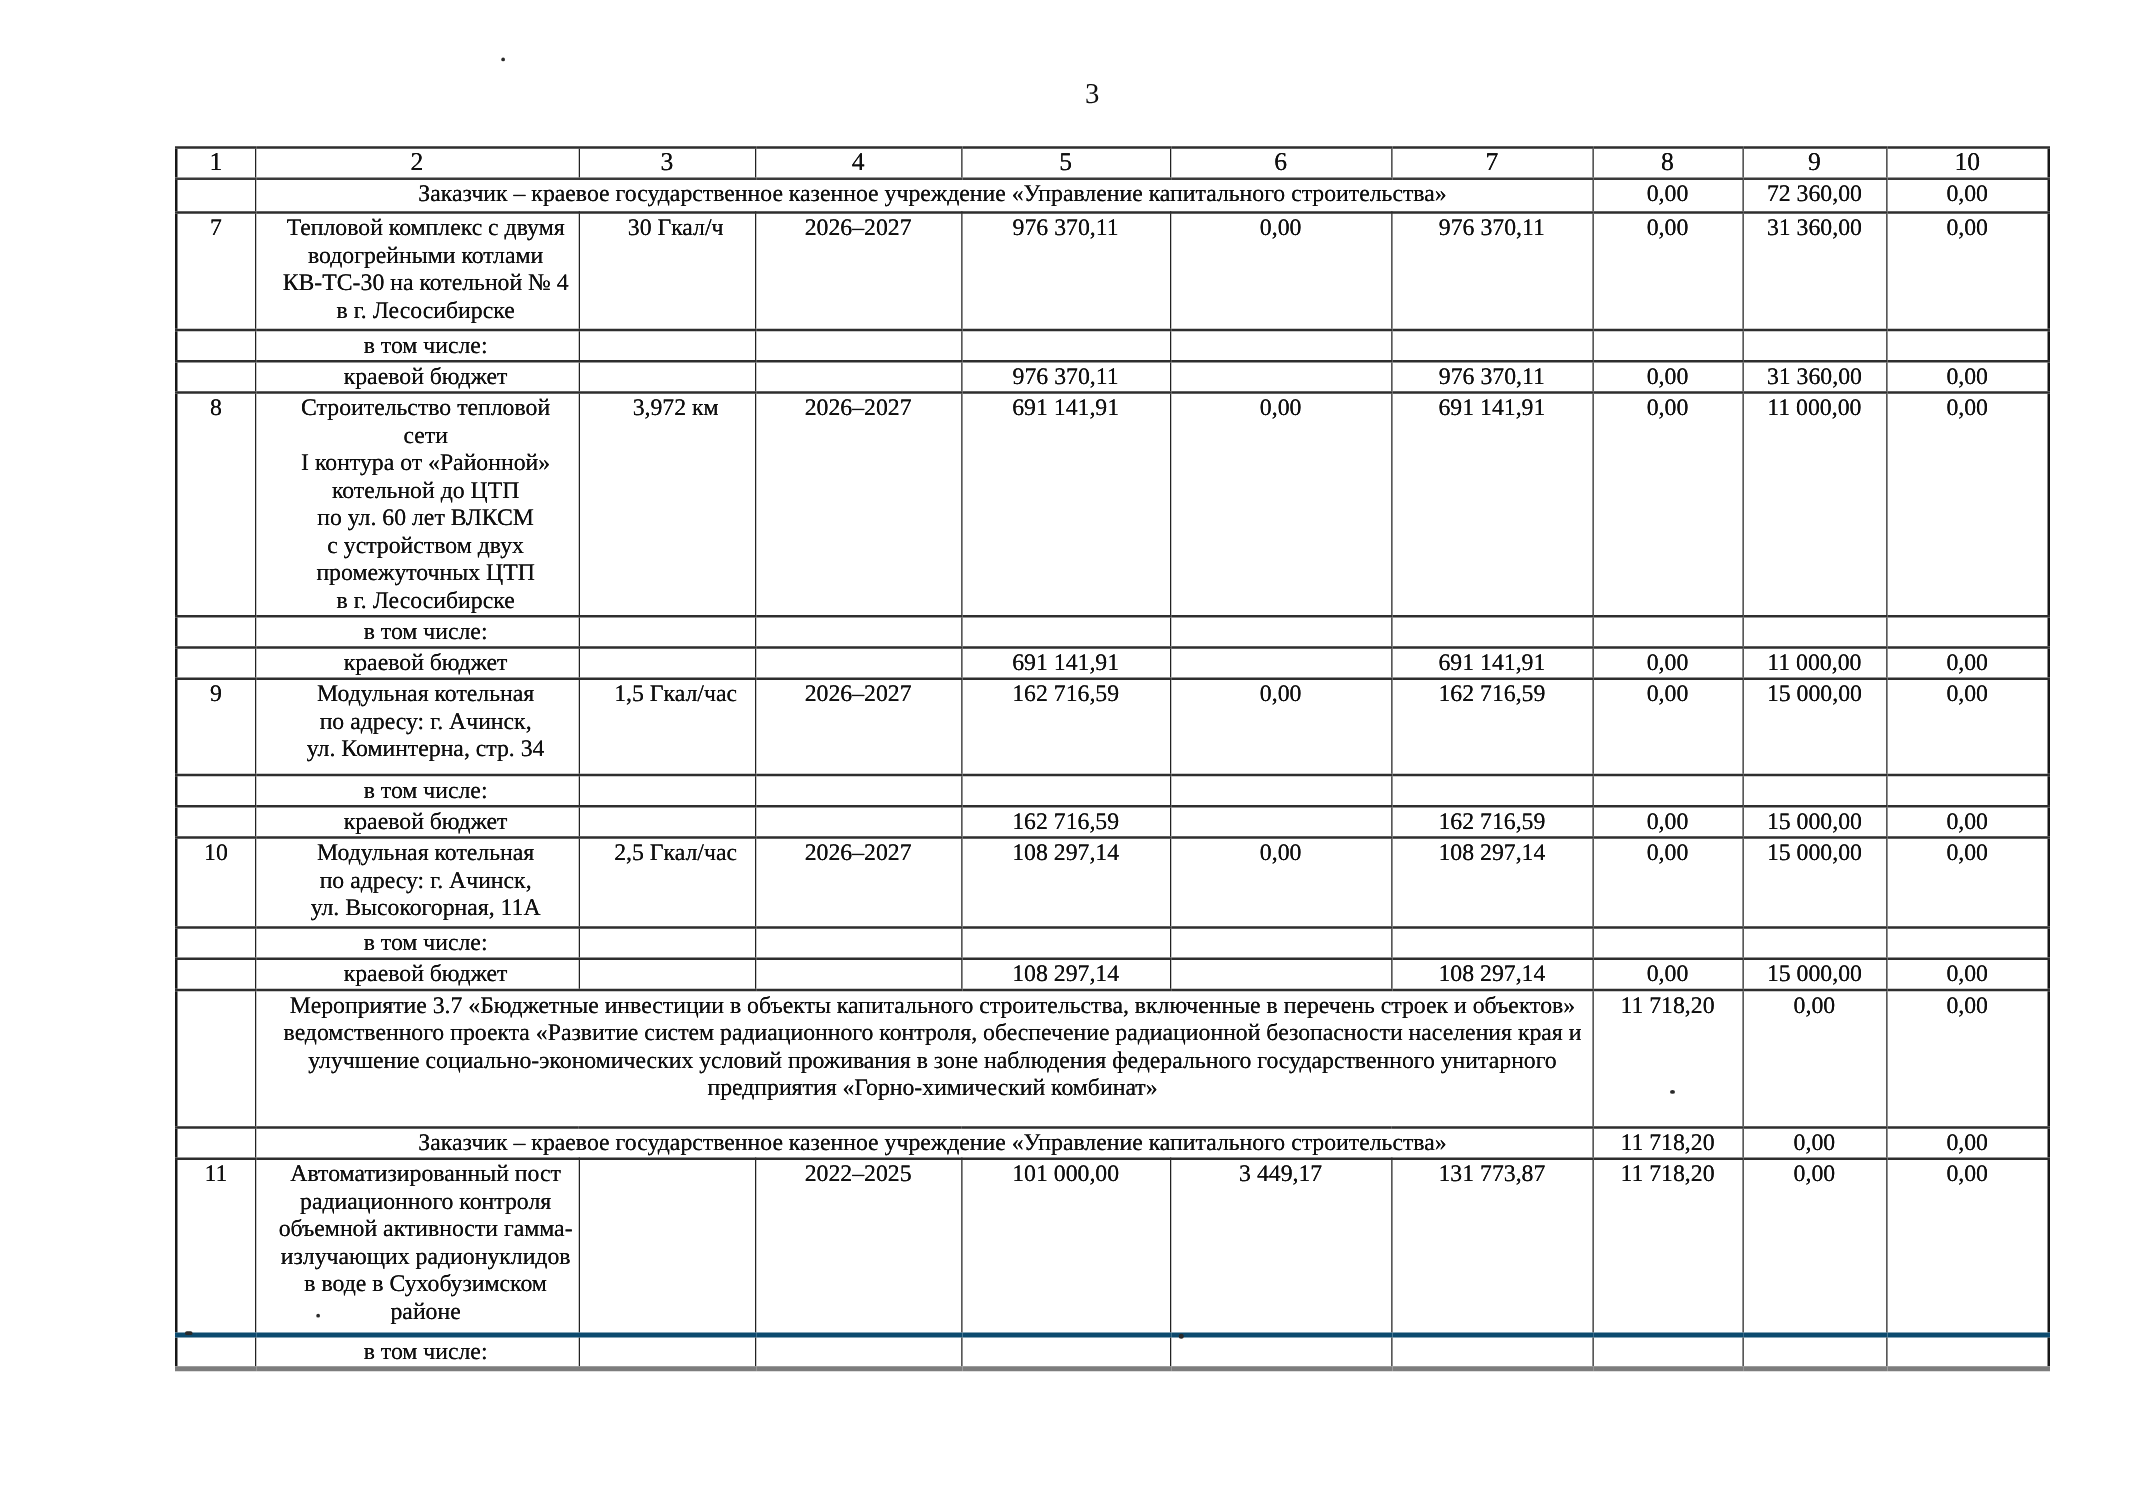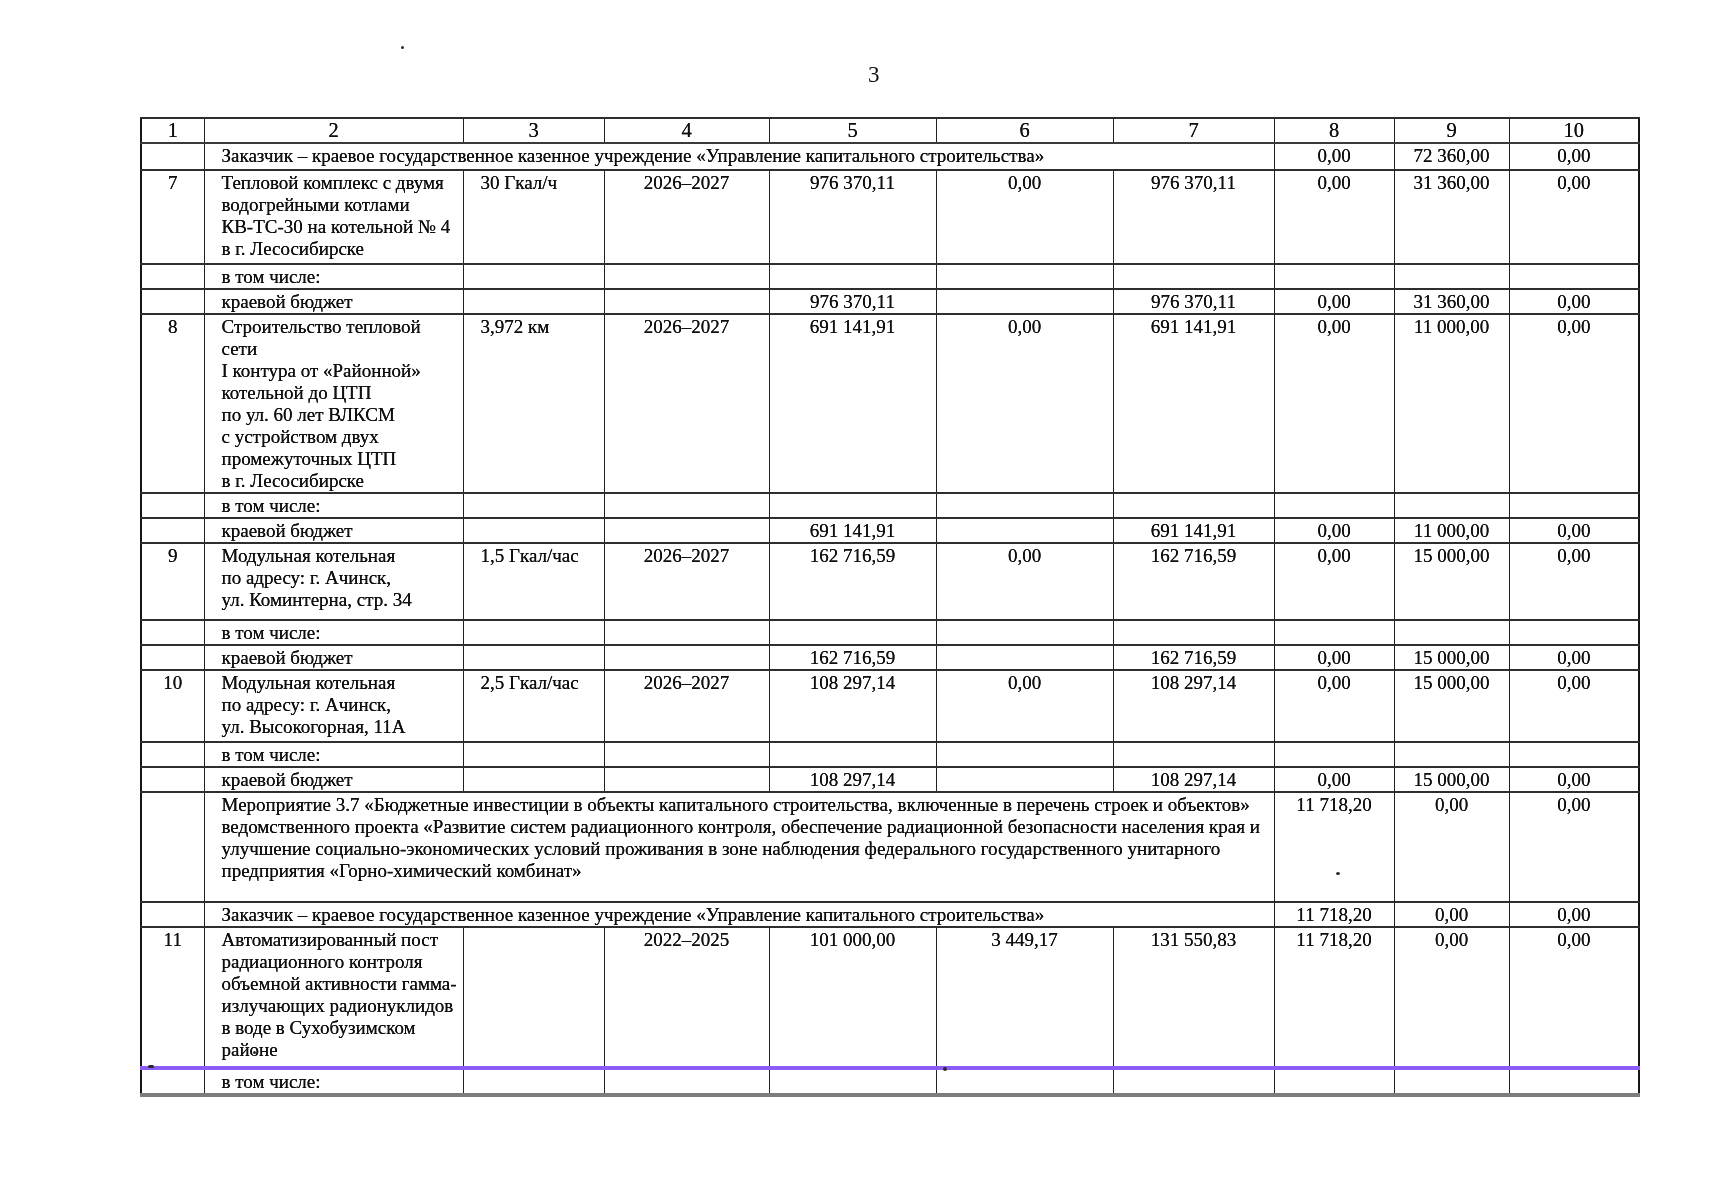--- a/index.html
+++ b/index.html
@@ -20,24 +20,24 @@
     border:1.6px solid #222;
     border-top-width:2px;border-bottom-width:2px;
     border-top-color:#2e2e2e;border-bottom-color:#2e2e2e;
     vertical-align:top;overflow:hidden;
     font-size:19px;line-height:22px;font-weight:normal;
     padding:1px 3px 0 3px;
     text-shadow:0 0 .4px #000;
   }
   th{ text-align:center;font-size:20.5px;line-height:23px;padding:0;border-bottom-color:#3a3a3a; }
   td.c{ text-align:center; }
-  td.l{ text-align:left;padding-left:17px; }
+  td.l{ text-align:center;padding-left:17px; }
   td.name, td.spantext{ white-space:pre-line; }
   tr.item > td{ border-top:2.4px solid #383838; }
-  tr.heavy > td{ border-bottom:4px solid #8b5cf6; }
+  tr.heavy > td{ border-bottom:4px solid #0c4a6e; }
   tr.bottom > td{ border-bottom:4.5px solid #7d7d7d; }
   .speck{ position:absolute;background:#2a2a2a;border-radius:50%; }
 </style>
 </head>
 <body>
 
 <div class="page">
 
   <div class="page-number">3</div>
 
@@ -272,21 +272,21 @@
         <td class="l name">Автоматизированный пост
 радиационного контроля
 объемной активности гамма-
 излучающих радионуклидов
 в воде в Сухобузимском
 районе</td>
         <td class="l"></td>
         <td class="c">2022–2025</td>
         <td class="c">101 000,00</td>
         <td class="c">3 449,17</td>
-        <td class="c">131 550,83</td>
+        <td class="c">131 773,87</td>
         <td class="c">11 718,20</td>
         <td class="c">0,00</td>
         <td class="c">0,00</td>
       </tr>
 
       <tr class="bottom" style="height:23px">
         <td></td>
         <td class="l">в том числе:</td>
         <td></td>
           <td></td>

